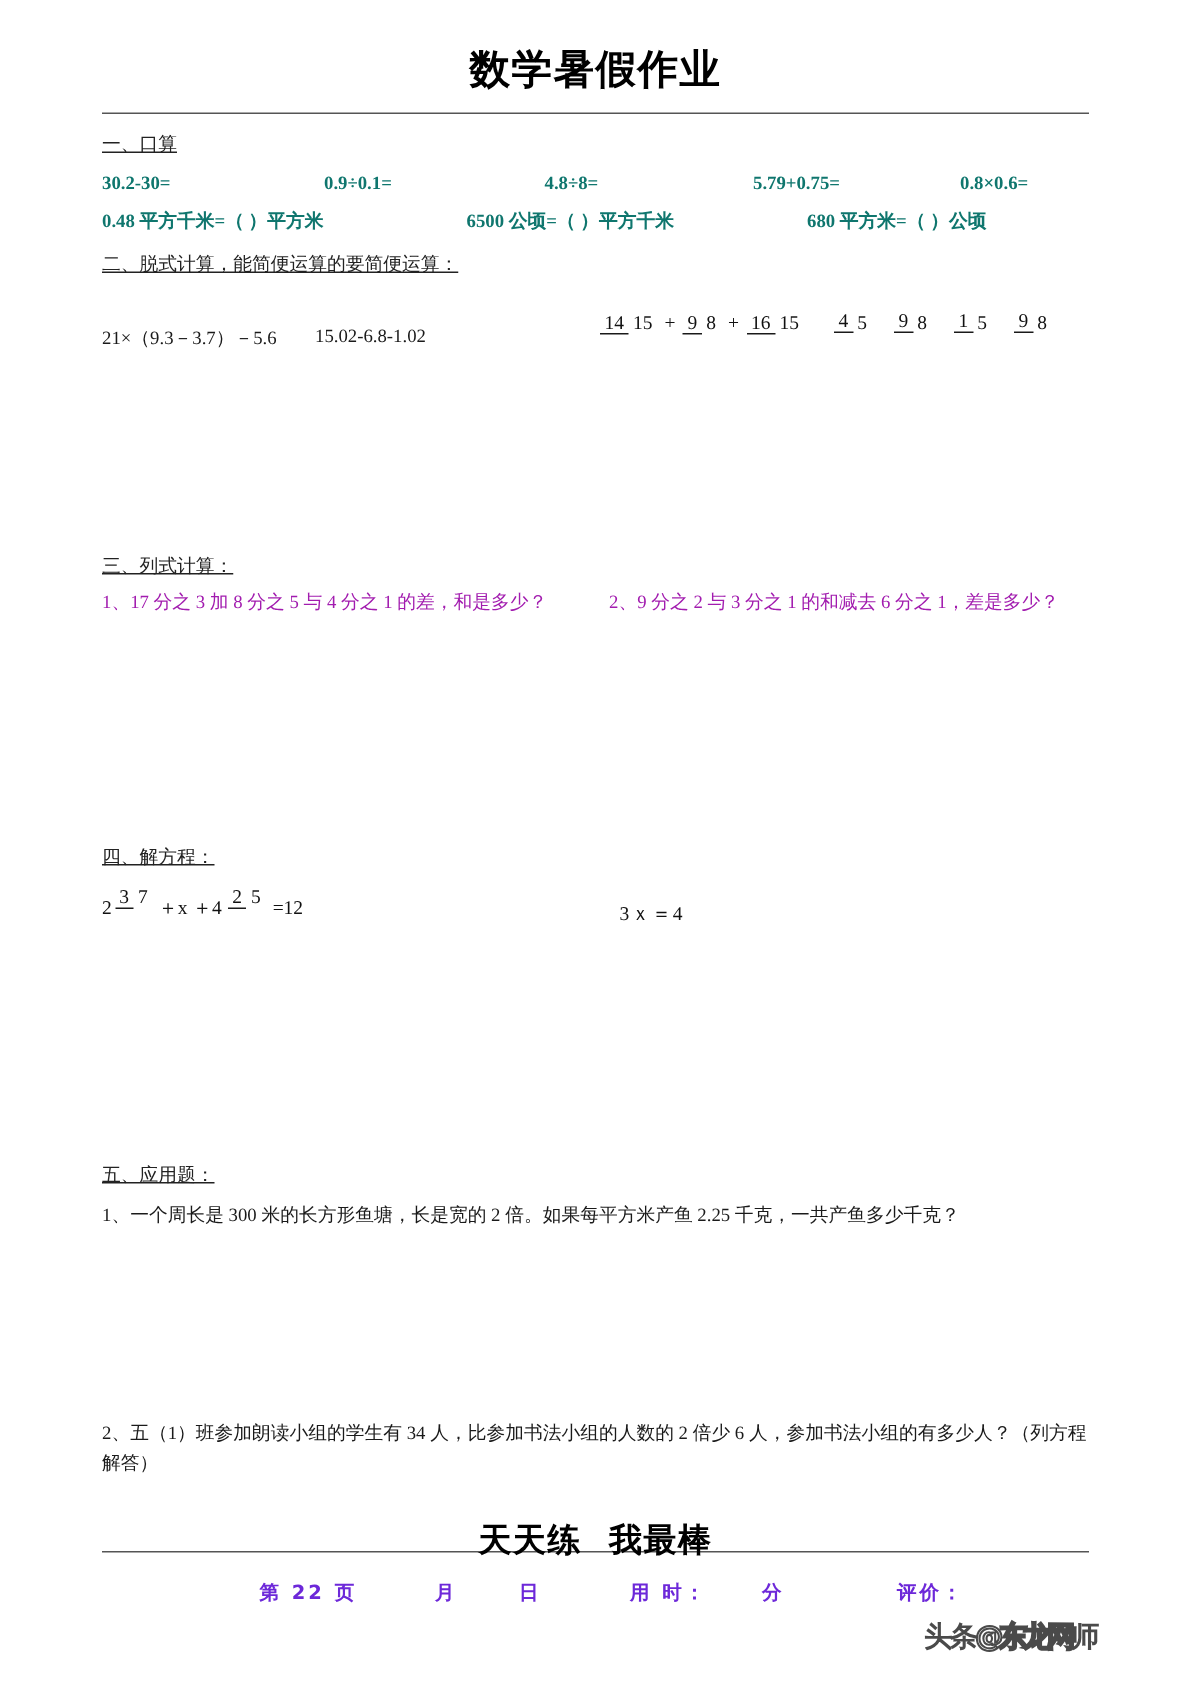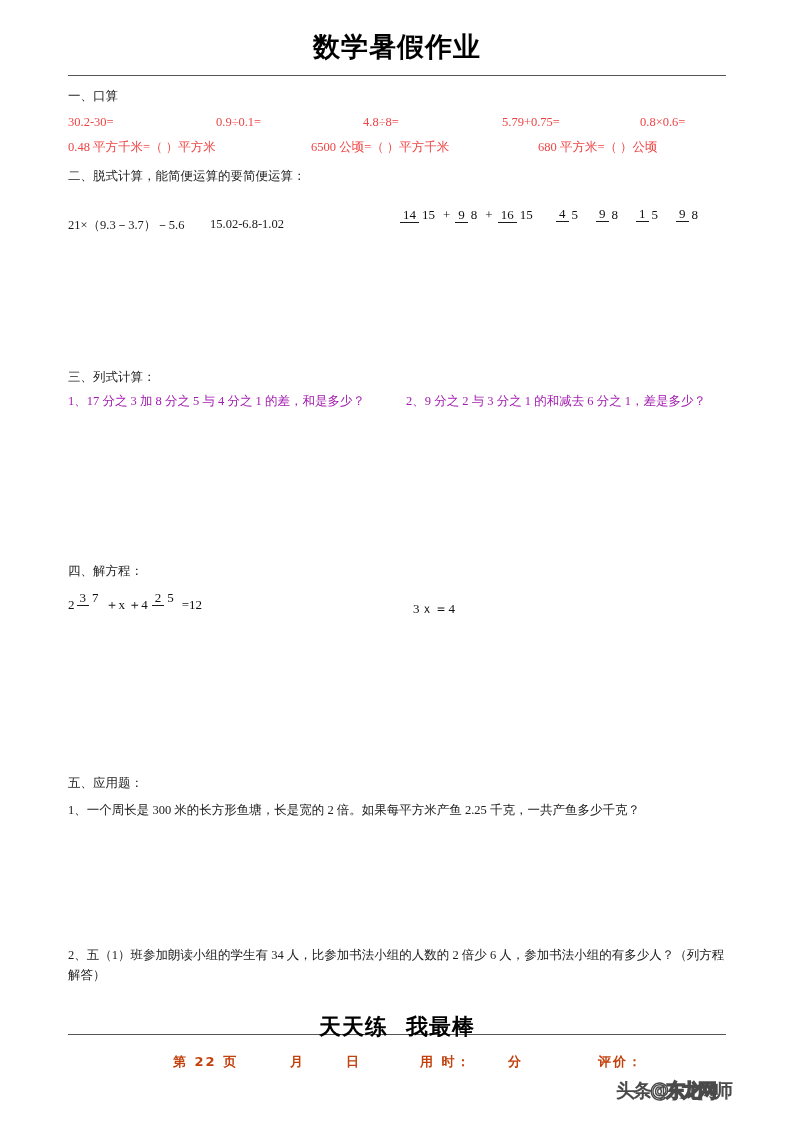--- a/index.html
+++ b/index.html
@@ -45,28 +45,30 @@
     margin: 11px 0 0 0;
     width: 100%;
   }
 
   
   .sec-head {
     font-size: 12.5px;
     color: #222;
     margin-top: 11px;
     line-height: 1.5;
+    text-decoration: underline;
   }
   .row {
     font-size: 12.5px;
-    color: #ef4444;
+    color: #0f766e;
     line-height: 1.55;
     margin-top: 7px;
     position: relative;
     height: 18px;
+    font-weight: bold;
   }
   .cell {
     position: absolute;
     white-space: nowrap;
     top: 0;
   }
 
   
   .calc-row {
     position: relative;
@@ -199,21 +201,21 @@
     letter-spacing: 1px;
   }
   .banner-text .gapword { padding-left: 18px; margin-top: 16px; }
   .footer-row {
     position: relative;
     height: 24px;
     margin-top: 5px;
     font-family: "DejaVu Sans", "Liberation Sans", sans-serif;
     font-weight: 700;
     font-size: 13px;
-    color: #c2410c;
+    color: #6d28d9;
   }
   .fcell {
     position: absolute;
     top: 0;
     white-space: nowrap;
     letter-spacing: 2px;
   }
 
   
   .watermark {

